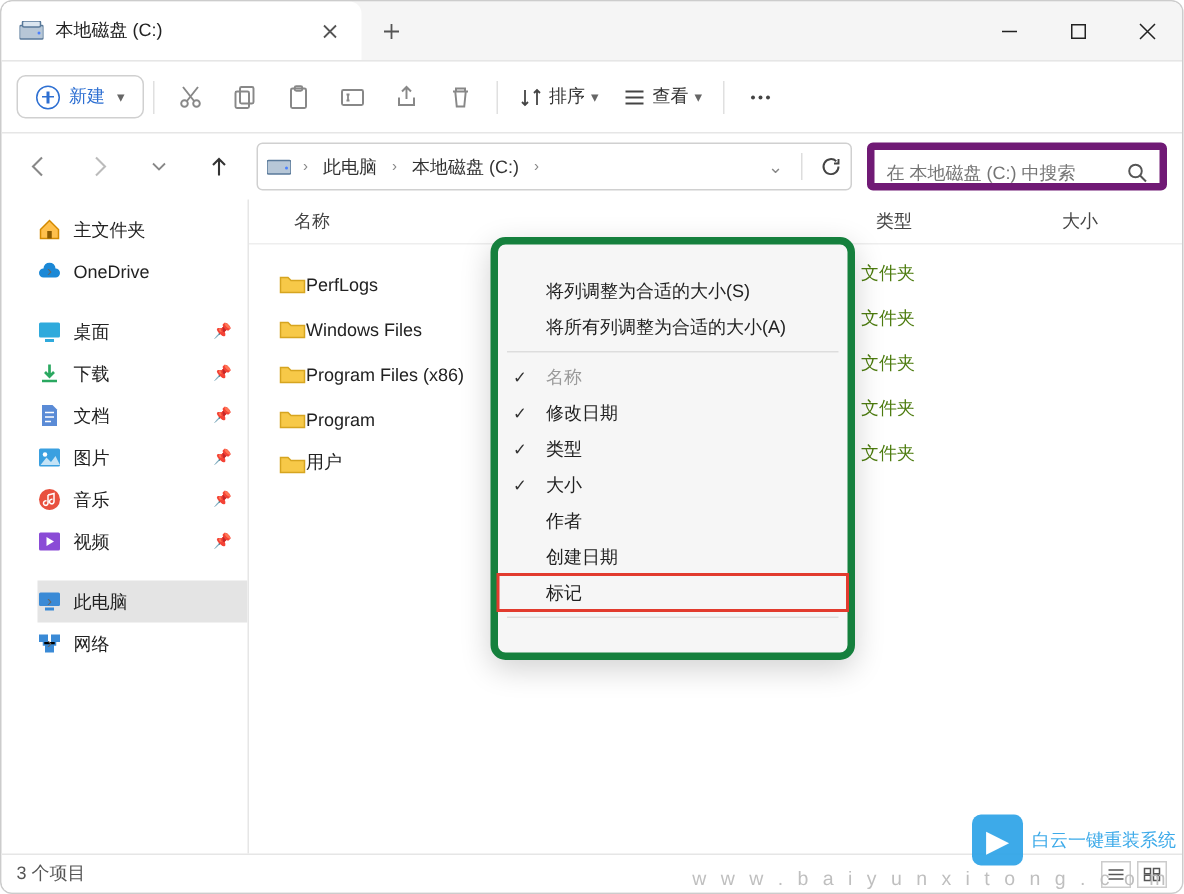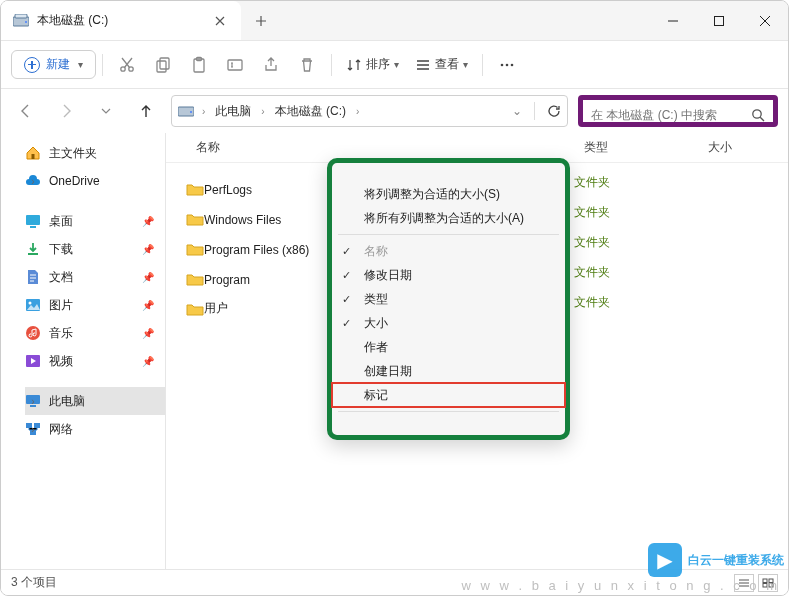--- a/index.html
+++ b/index.html
@@ -457,21 +457,21 @@
       <span>创建日期</span>
     </div>
   <div class="ctx-item highlight-box">
       <span>标记</span>
     </div>
   <div class="ctx-sep"></div>
 </div>
 
 <div class="watermark">
   <span class="wm-ico">▶</span>
-  <span style="font-weight:700;">白云一键重装系统</span>
+  <span style="font-weight:400;">白云一键重装系统</span>
 </div>
 <div class="watermark-url">w w w . b a i y u n x i t o n g . c o m</div>
 
 <div class="statusbar">
   <span>3 个项目</span>
   <span class="spacer"></span>
   <div class="view-toggle">
     <div class="vt">
         <svg width="12" height="10" viewBox="0 0 12 10">
           <path d="M1 2 H11 M1 5 H11 M1 8 H11" stroke="#555" stroke-width="1"></path>

